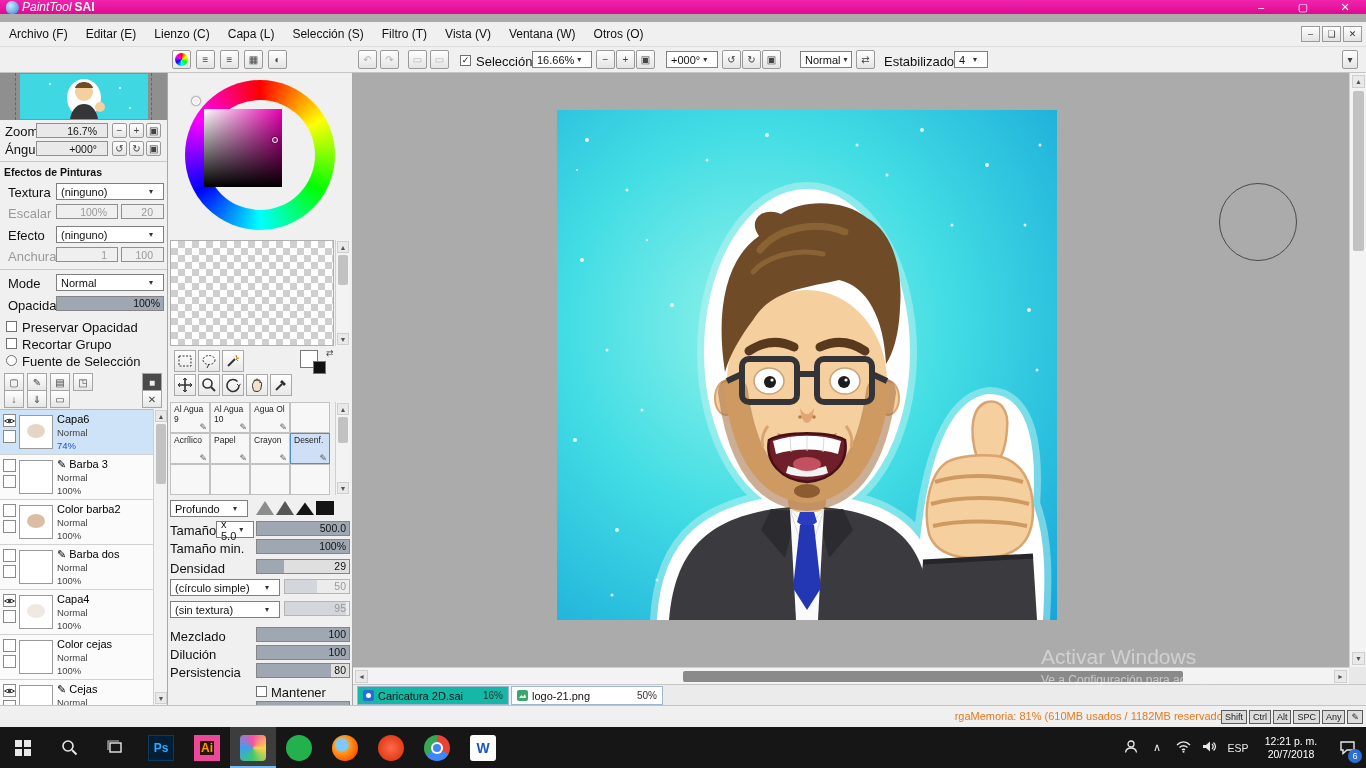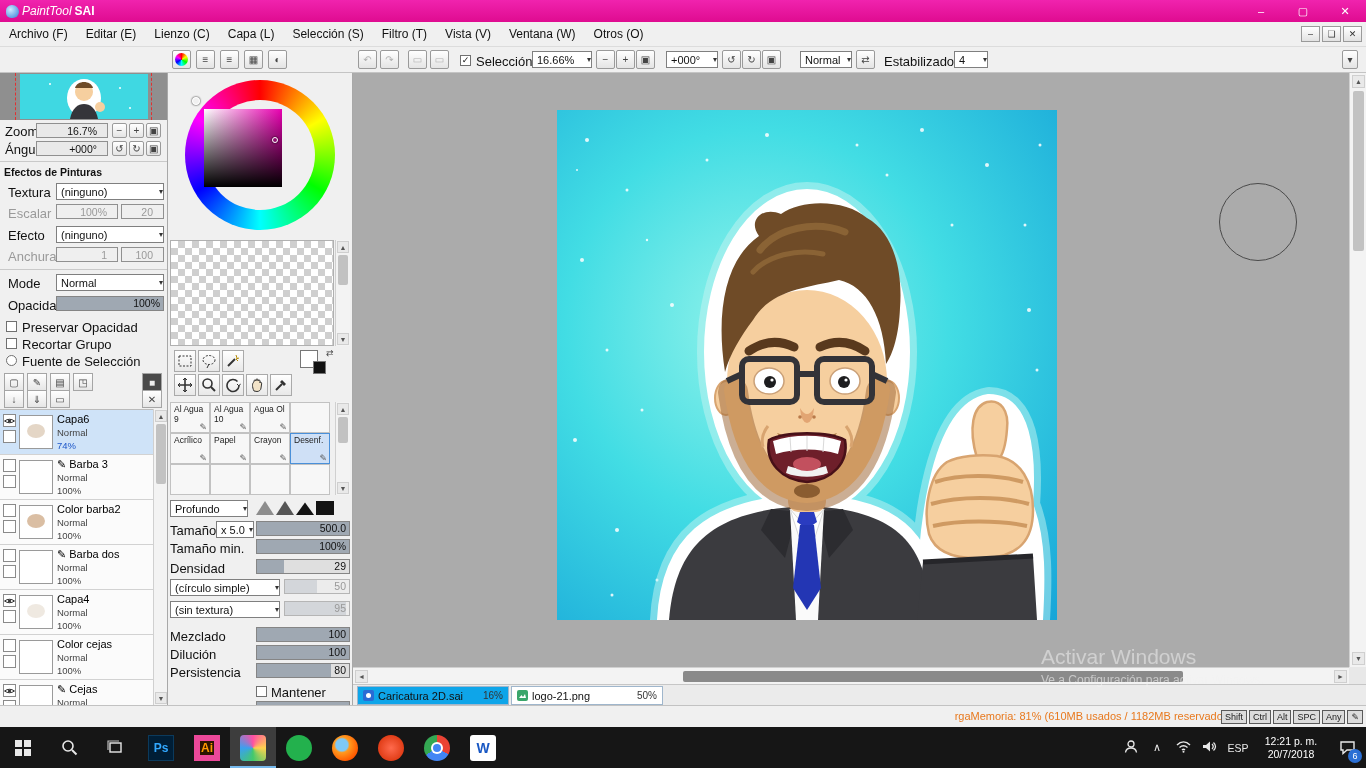--- a/index.html
+++ b/index.html
@@ -1,33 +1,33 @@
 <!DOCTYPE html>
 <html><head>
 <meta charset="utf-8">
 <style>
   *{box-sizing:border-box;margin:0;padding:0}
   html,body{width:1366px;height:768px;overflow:hidden}
   body{position:relative;font-family:"Liberation Sans",sans-serif;font-size:11px;background:#ababab;color:#111}
   .abs{position:absolute}
   
-  #titlebar{position:absolute;left:0;top:0;width:1366px;height:22px;background:linear-gradient(#f023ae,#df0b90);color:#fff;display:flex;align-items:center}
+  #titlebar{position:absolute;left:0;top:0;width:1366px;height:14px;background:linear-gradient(#f023ae,#df0b90);color:#fff;display:flex;align-items:center}
   #titlebar .logo{display:flex;align-items:center;gap:3px;padding:0 8px 0 6px;font-size:12px}
   .splat{width:13px;height:13px;border-radius:50% 60% 55% 45%;background:radial-gradient(circle at 35% 35%,#cfe9ff,#2e7fd8)}
   .wctl{margin-left:auto;display:flex;height:22px}
   .wbtn{width:42px;display:flex;align-items:center;justify-content:center;font-size:11px;color:#fff}
   
   #menubar{position:absolute;left:0;top:22px;width:1366px;height:25px;background:#f0f0f0;border-bottom:1px solid #dcdcdc;display:flex;align-items:center;font-size:12px}
   .mitem{padding:4px 9px;line-height:24px}
   .mdibtn{width:19px;height:16px;border:1px solid #9a9a9a;background:linear-gradient(#fff,#e2e2e2);font-size:9px;display:flex;align-items:center;justify-content:center;margin-left:2px;color:#333}
   
   #toolbar{position:absolute;left:0;top:47px;width:1366px;height:26px;background:#f0f0f0;border-bottom:1px solid #c4c4c4}
   .btn{position:absolute;top:3px;height:19px;min-width:19px;border:1px solid #9a9a9a;background:linear-gradient(#fff,#e4e4e4);border-radius:2px;font-size:10px;color:#444;display:flex;align-items:center;justify-content:center;padding:0 2px}
   .btn.dis{color:#b0b0b0}
-  .dd{display:flex;align-items:center;justify-content:space-between;border:1px solid #7f7f7f;background:#fff;padding:0 0 0 4px;font-size:11px;height:17px}
+  .dd{display:flex;align-items:center;justify-content:space-between;border:1px solid #7f7f7f;background:#fff;padding:0 10px 0 4px;font-size:11px;height:17px}
   .dd .da{font-size:8px;color:#333;margin-left:3px}
   .chk{width:11px;height:11px;border:1px solid #707070;background:#fff;display:inline-flex;align-items:center;justify-content:center;font-size:9px;line-height:9px;vertical-align:middle}
   .wheelicon{width:13px;height:13px;border-radius:50%;background:conic-gradient(#f00,#ff0,#0f0,#0ff,#00f,#f0f,#f00)}
   
   #leftpanel{position:absolute;left:0;top:73px;width:168px;height:632px;background:#f0f0f0;border-right:1px solid #a8a8a8;overflow:hidden}
   #midpanel{position:absolute;left:168px;top:73px;width:185px;height:632px;background:#f0f0f0;border-right:1px solid #a8a8a8;overflow:hidden}
   #canvasarea{position:absolute;left:353px;top:73px;width:1013px;height:611px;background:#ababab;overflow:hidden}
   .lbl{position:absolute;font-size:13px;color:#111}
   .lbl.g{color:#9a9a9a}
   .val{position:absolute;border:1px solid #909090;background:#e9e9e9;font-size:10.5px;display:flex;align-items:center;justify-content:flex-end;padding:0 10px;height:15px}
@@ -71,21 +71,21 @@
   .lmeta{padding-top:2px}
   .lname{font-size:11px;line-height:14px;color:#000}
   .lmode{font-size:9.5px;line-height:13px;color:#444}
   .lop{font-size:9.5px;line-height:13px;color:#444}
   .lrow.sel .lop{color:#1d56c8}
   
   .ibt{position:absolute;width:20px;height:18px;border:1px solid #a5a5a5;background:linear-gradient(#fff,#e6e6e6);display:flex;align-items:center;justify-content:center;font-size:10px;color:#444}
   
   #tabbar{position:absolute;left:353px;top:684px;width:1013px;height:21px;background:#ebebeb;border-top:1px solid #c6c6c6}
   .tab{position:absolute;top:1px;height:19px;border:1px solid #9fb6cc;background:#fff;display:flex;align-items:center;font-size:11px;padding:0 5px;gap:4px}
-  .tab.active{background:#0ea5e9}
+  .tab.active{background:#14b8a6}
   .tab .tz{margin-left:auto;font-size:10px;color:#333;padding-left:8px}
   .fico{width:11px;height:11px;flex:0 0 11px}
   
   #statusbar{position:absolute;left:0;top:705px;width:1366px;height:22px;background:#f0f0f0;border-top:1px solid #c2c2c2}
   #memtext{position:absolute;right:134px;top:4px;color:#e8791e;font-size:11px;white-space:nowrap}
   #keys{position:absolute;right:3px;top:4px;display:flex;gap:2px;align-items:center}
   .key{border:1px solid #5a5a5a;background:#dcdcdc;font-size:9px;line-height:12px;height:14px;padding:0 3px;color:#222}
   
   #taskbar{position:absolute;left:0;top:727px;width:1366px;height:41px;background:#161616;display:flex;align-items:stretch;color:#eee}
   .tcell{width:46px;height:41px;display:flex;align-items:center;justify-content:center;position:relative}

